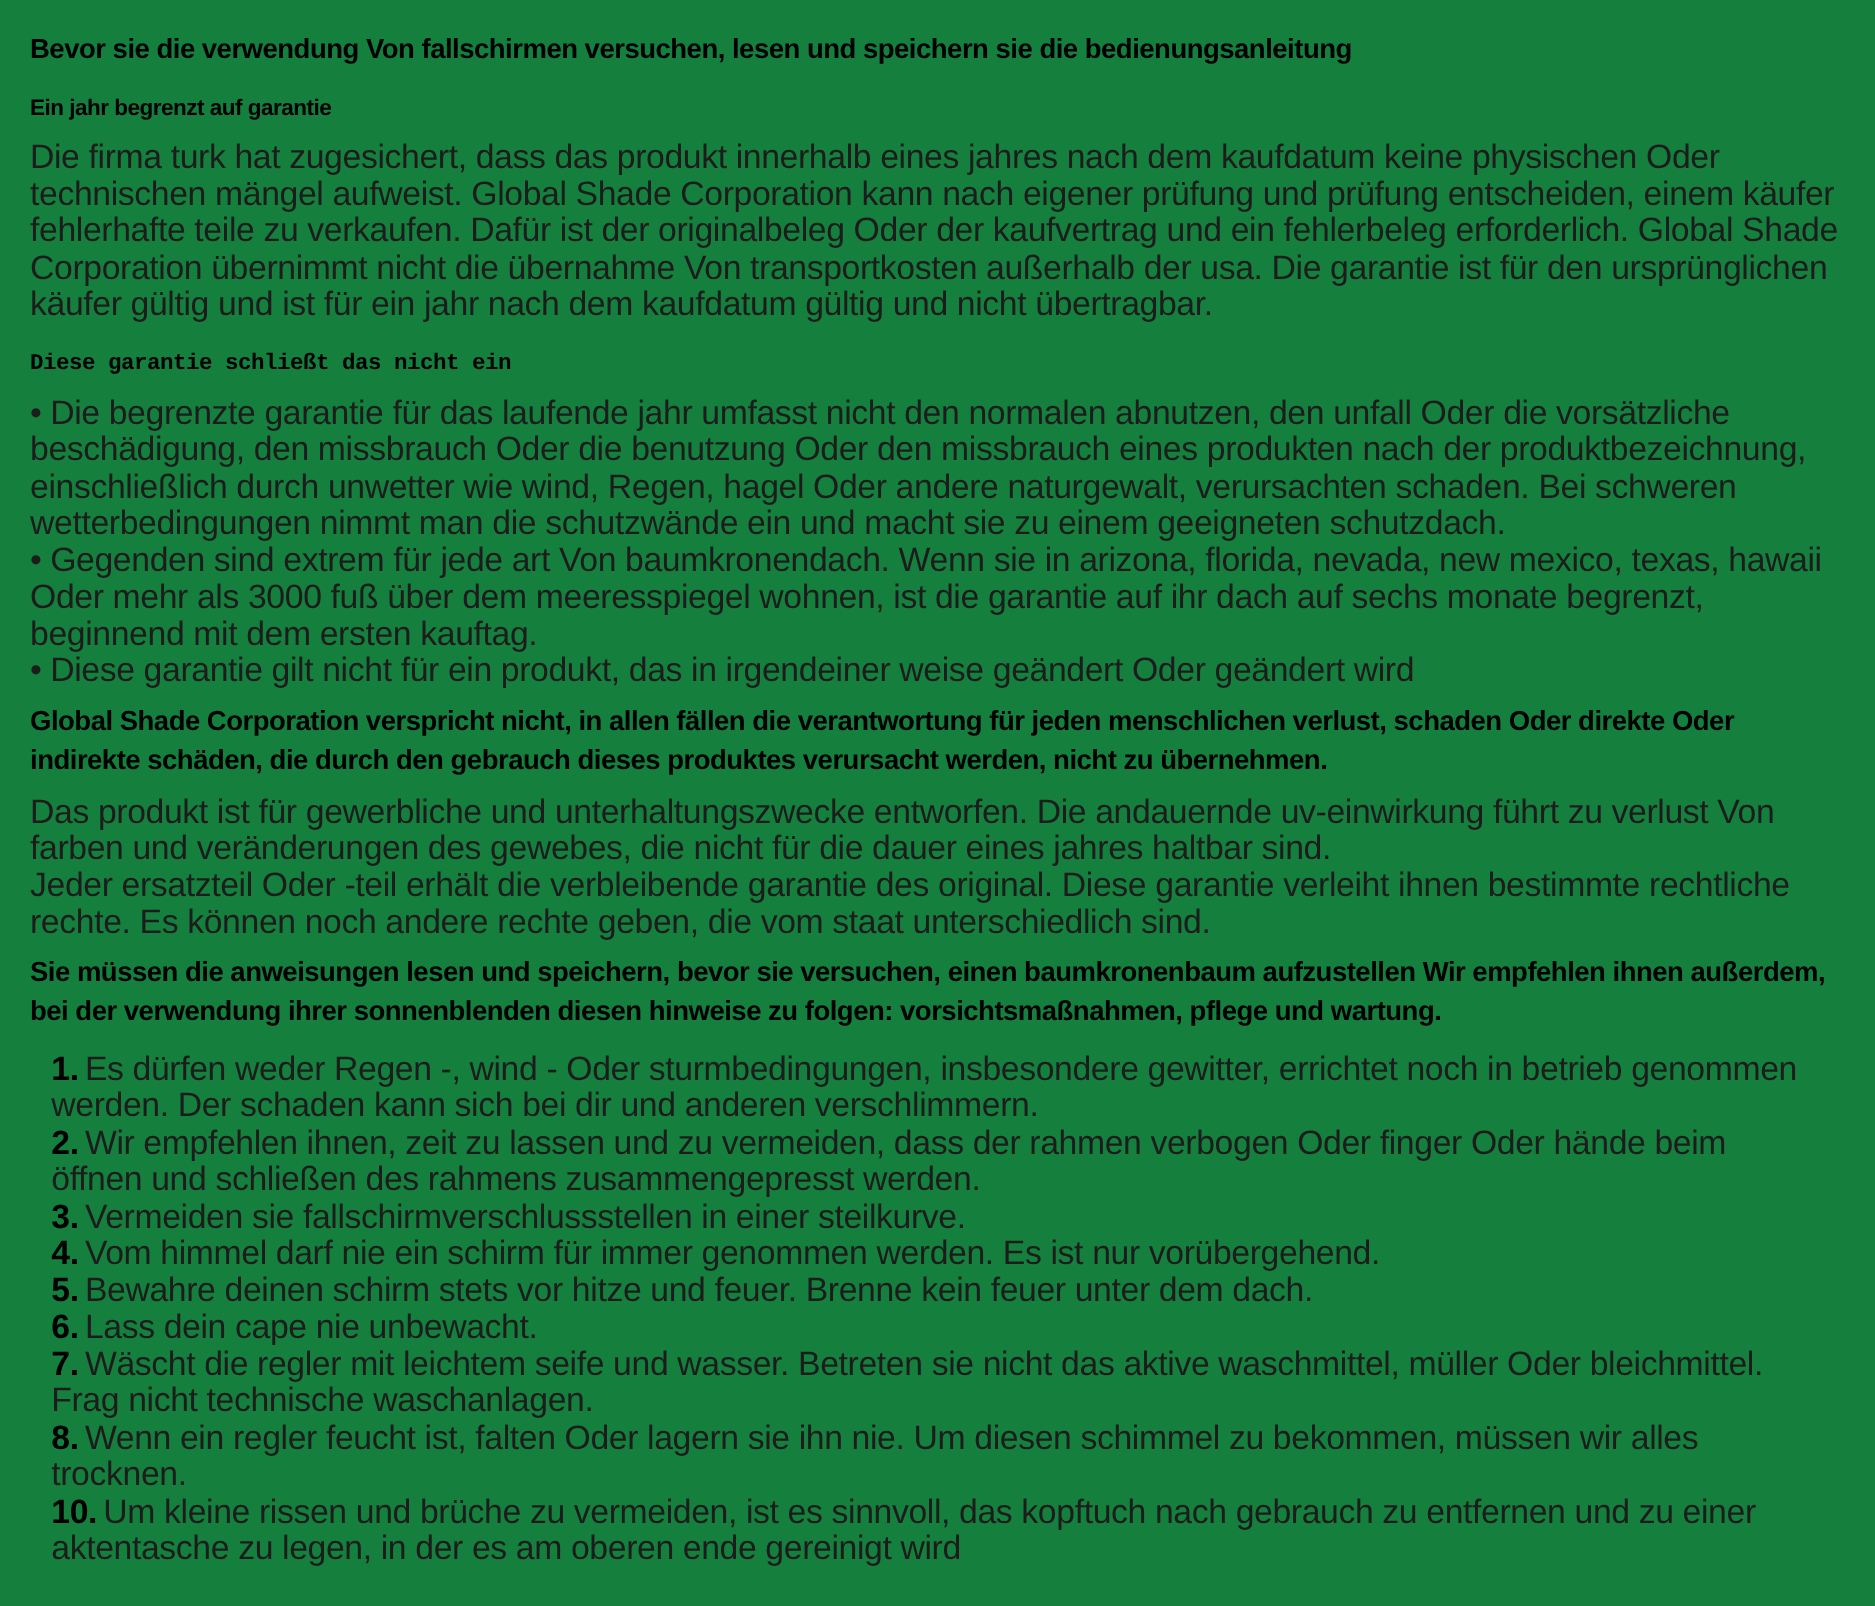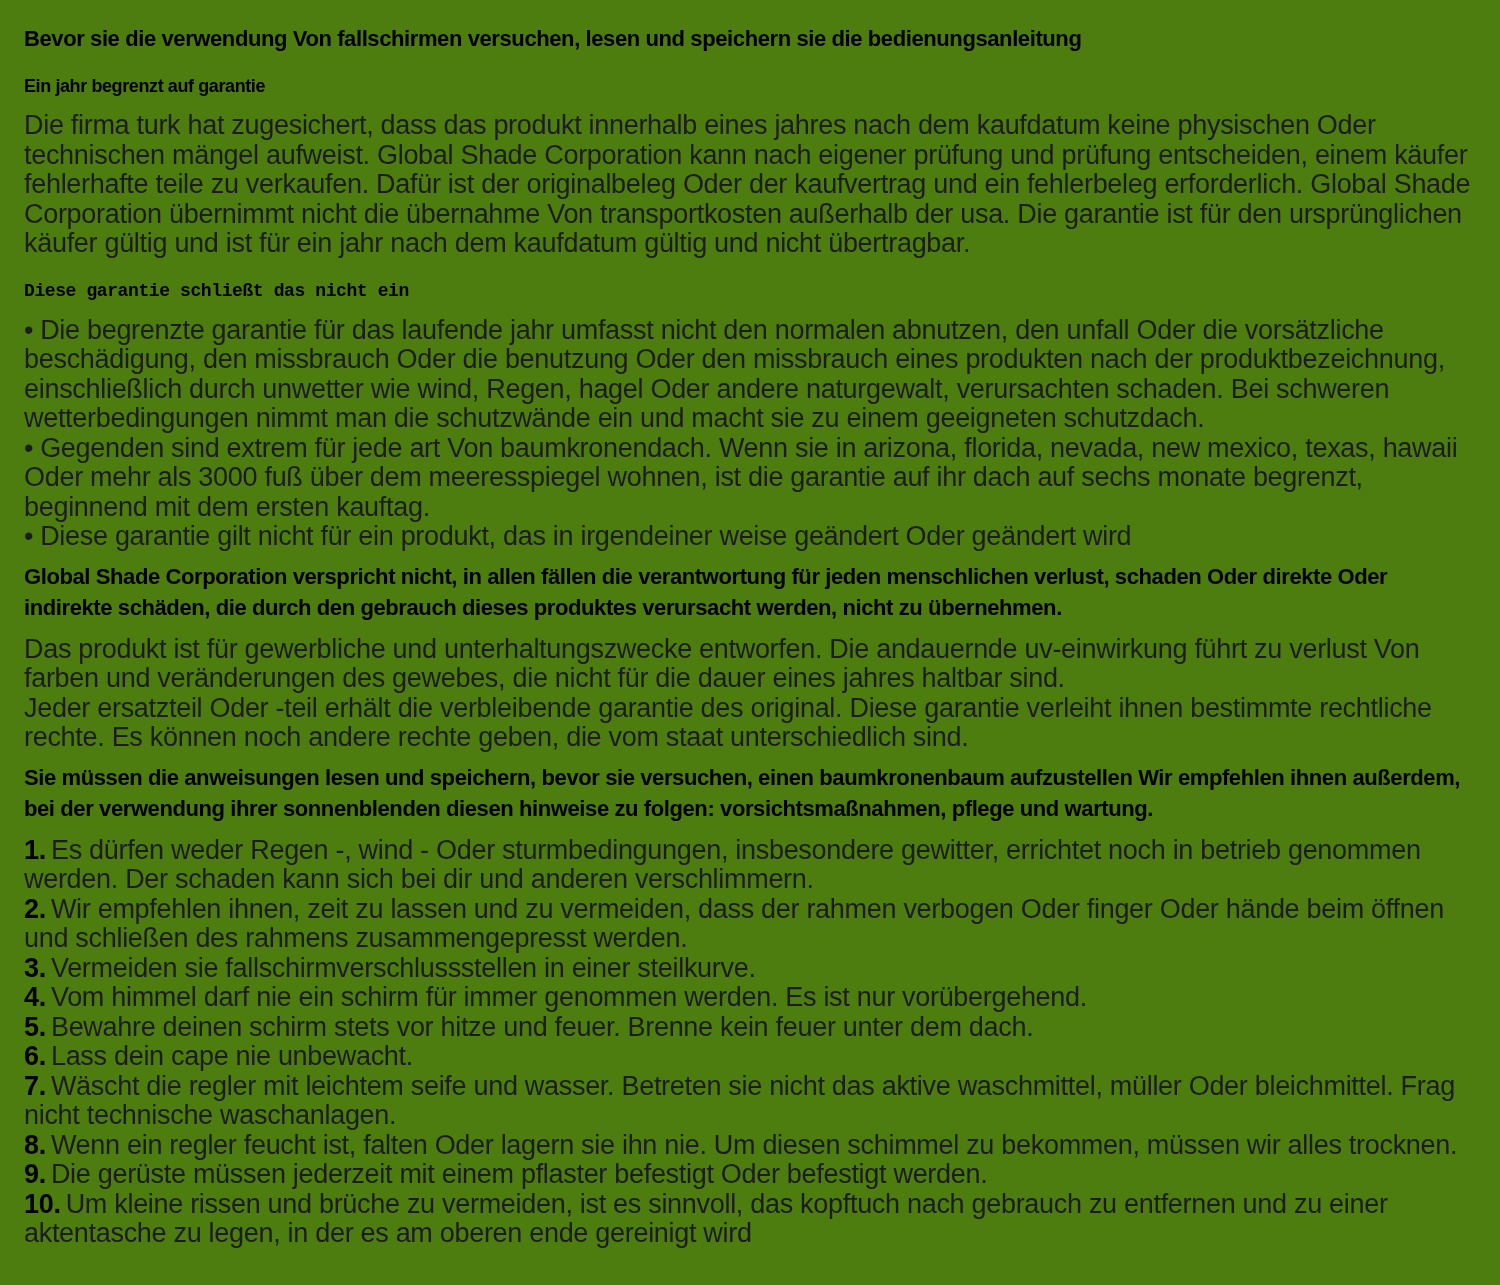--- a/index.html
+++ b/index.html
@@ -4,21 +4,21 @@
 <style>
   html, body {
     margin: 0;
     padding: 0;
     background: #ffffff;
   }
   .page {
     width: 1500px;
     height: 1285px;
     box-sizing: border-box;
-    background: #4d7c0f;
+    background: #15803d;
     color: #1c1c1c;
     font-family: "Liberation Sans", sans-serif;
     padding: 24px 26px 0 24px;
     overflow: hidden;
   }
   .doc-title {
     font-size: 22px;
     font-weight: 700;
     color: #000000;
     letter-spacing: -0.4px;
@@ -51,21 +51,21 @@
   }
   .bold-statement {
     font-size: 22px;
     font-weight: 700;
     color: #000000;
     letter-spacing: -0.4px;
     line-height: 31px;
     margin: 9px 0 12px 0;
   }
   .numbered-list {
-    margin: 0;
+    margin: 17px;
   }
   .num-item .num {
     font-weight: 700;
     color: #000000;
     padding-right: 5px;
   }
 </style>
 </head>
 <body>
 
@@ -92,17 +92,16 @@
   <p class="bold-statement">Sie müssen die anweisungen lesen und speichern, bevor sie versuchen, einen baumkronenbaum aufzustellen Wir empfehlen ihnen außerdem, bei der verwendung ihrer sonnenblenden diesen hinweise zu folgen: vorsichtsmaßnahmen, pflege und wartung.</p>
   <div class="numbered-list body-text">
     <div class="num-item"><span class="num">1.</span><span>Es dürfen weder Regen -, wind - Oder sturmbedingungen, insbesondere gewitter, errichtet noch in betrieb genommen werden. Der schaden kann sich bei dir und anderen verschlimmern.</span></div>
     <div class="num-item"><span class="num">2.</span><span>Wir empfehlen ihnen, zeit zu lassen und zu vermeiden, dass der rahmen verbogen Oder finger Oder hände beim öffnen und schließen des rahmens zusammengepresst werden.</span></div>
     <div class="num-item"><span class="num">3.</span><span>Vermeiden sie fallschirmverschlussstellen in einer steilkurve.</span></div>
     <div class="num-item"><span class="num">4.</span><span>Vom himmel darf nie ein schirm für immer genommen werden. Es ist nur vorübergehend.</span></div>
     <div class="num-item"><span class="num">5.</span><span>Bewahre deinen schirm stets vor hitze und feuer. Brenne kein feuer unter dem dach.</span></div>
     <div class="num-item"><span class="num">6.</span><span>Lass dein cape nie unbewacht.</span></div>
     <div class="num-item"><span class="num">7.</span><span>Wäscht die regler mit leichtem seife und wasser. Betreten sie nicht das aktive waschmittel, müller Oder bleichmittel. Frag nicht technische waschanlagen.</span></div>
     <div class="num-item"><span class="num">8.</span><span>Wenn ein regler feucht ist, falten Oder lagern sie ihn nie. Um diesen schimmel zu bekommen, müssen wir alles trocknen.</span></div>
-    <div class="num-item"><span class="num">9.</span><span>Die gerüste müssen jederzeit mit einem pflaster befestigt Oder befestigt werden.</span></div>
     <div class="num-item"><span class="num">10.</span><span>Um kleine rissen und brüche zu vermeiden, ist es sinnvoll, das kopftuch nach gebrauch zu entfernen und zu einer aktentasche zu legen, in der es am oberen ende gereinigt wird</span></div>
   </div>
 
 </div>
 
 </body></html>

